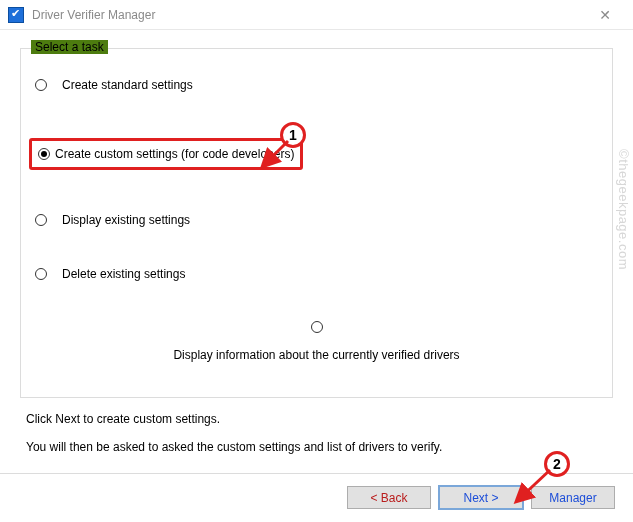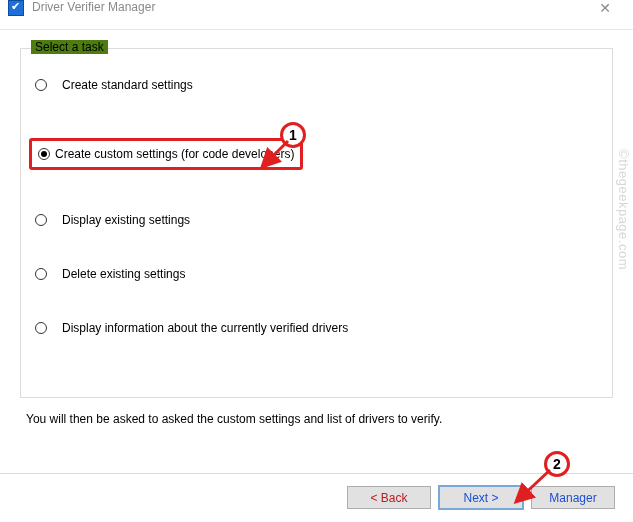--- a/index.html
+++ b/index.html
@@ -9,21 +9,21 @@
     font-size: 12px;
     background: #fff;
     width: 633px;
     height: 522px;
     position: relative;
     overflow: hidden;
   }
   .titlebar {
     height: 30px;
     display: flex;
-    align-items: flex-start;
+    align-items: center;
     padding: 0 8px;
     border-bottom: 1px solid #e8e8e8;
   }
   .titlebar .icon-box {
     width: 16px; height: 16px;
     background: #1e6fd9;
     border: 1px solid #0b4ea0;
     position: relative;
     margin-right: 8px;
   }
@@ -62,21 +62,21 @@
     background: #4d7c0f;
     padding: 0 4px;
     color: #000;
   }
   .radio-row {
     display: flex;
     align-items: center;
     gap: 15px;
     margin: 7px 0 40px 0;
   }
-  .radio-row.last { margin-bottom: 10px; }
+  .radio-row.last { margin-bottom: 10px; flex-direction: column; }
   .radio {
     width: 12px; height: 12px;
     border: 1px solid #333;
     border-radius: 50%;
     display: inline-flex;
     align-items: center;
     justify-content: center;
     flex-shrink: 0;
   }
   .radio.checked::after {
@@ -183,20 +183,21 @@
       <span class="radio"></span>
       <span>Delete existing settings</span>
     </div>
 
     <div class="radio-row last">
       <span class="radio"></span>
       <span>Display information about the currently verified drivers</span>
     </div>
   </div>
 
+  <div class="info-text">Click Next to create custom settings.</div>
   <div class="info-text">You will then be asked to asked the custom settings and list of drivers to verify.</div>
 </div>
 
 <div class="hr-line"></div>
 
 <div class="button-bar">
   <span class="btn disabled">&lt; Back</span>
   <span class="btn focus">Next &gt;</span>
   <span class="btn">Manager</span>
 </div>

